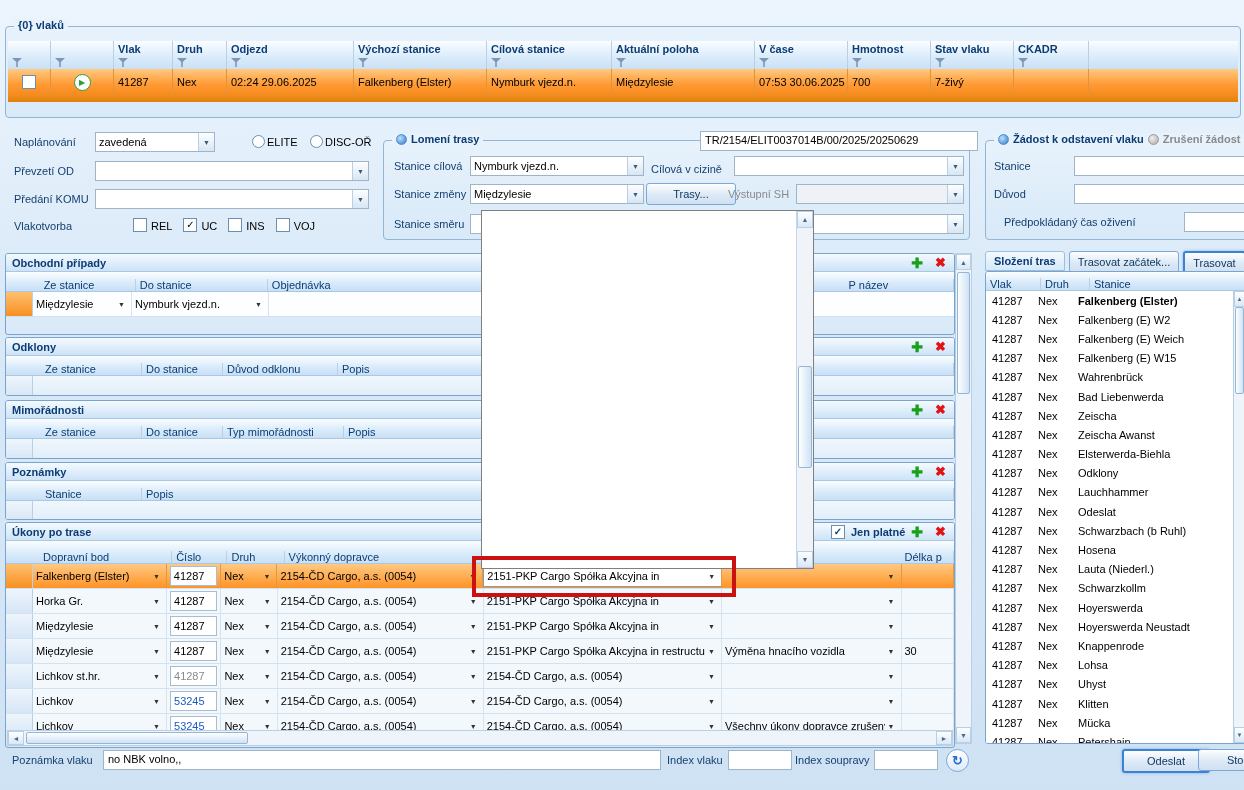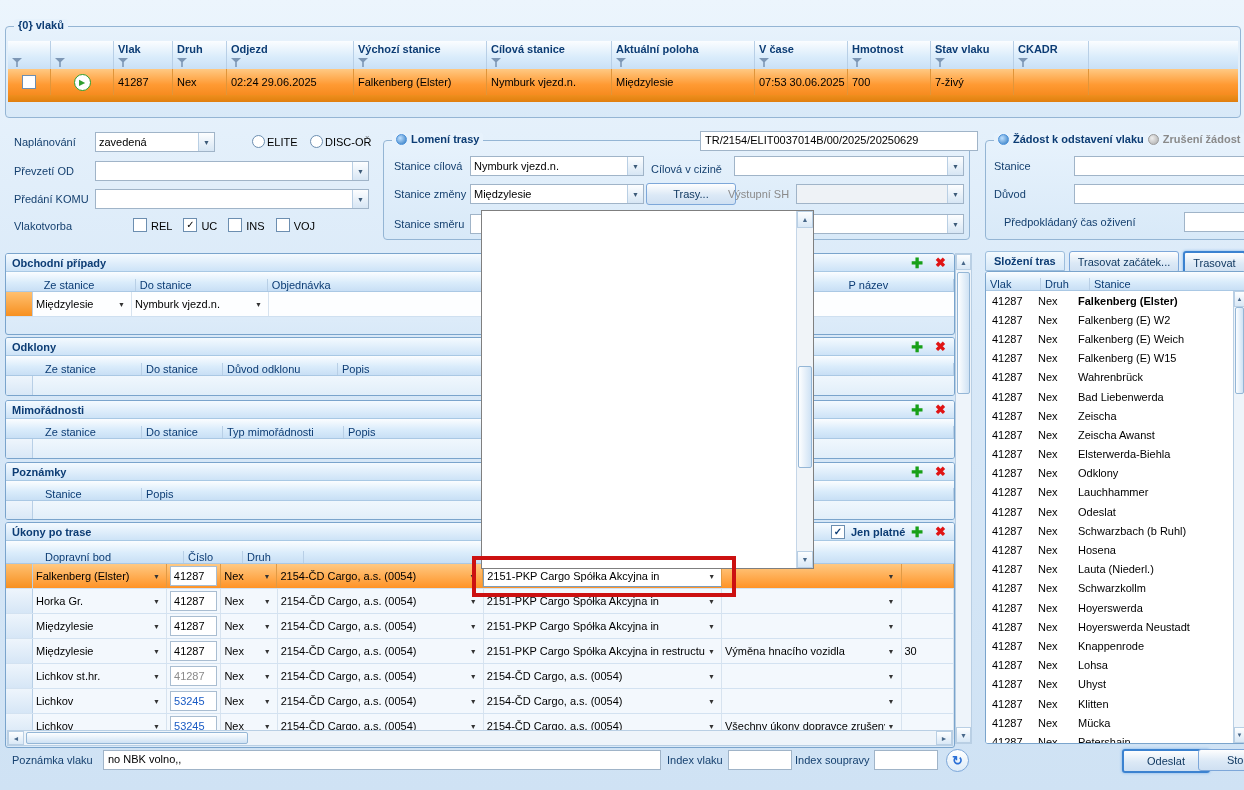--- a/index.html
+++ b/index.html
@@ -422,20 +422,21 @@
       <span class="cbx checked"></span>
       <span>Jen platné</span>
       <span class="icon-plus">✚</span>
       <span class="icon-x">✖</span>
     </div>
     <div class="hrow" style="height:22px">
       <div class="hcell" style="width:26px"></div>
       <div class="hcell" style="width:134px">Dopravní bod</div>
       <div class="hcell" style="width:50px">Číslo</div>
       <div class="hcell" style="width:52px">Druh</div>
+      <div class="hcell" style="width:210px">Výkonný dopravce</div>
       <div class="hcell" style="width:244px"></div>
       <div class="hcell" style="width:182px"></div>
       <div class="hcell" style="width:48px">Délka p</div>
     </div>
     <div>
         <div class="uk-row sel">
         <div class="selcell"></div>
         <div class="dcell dd-cell" style="width:134px">
             <span class="t">Falkenberg (Elster)</span>
             <span class="arr">▼</span>

